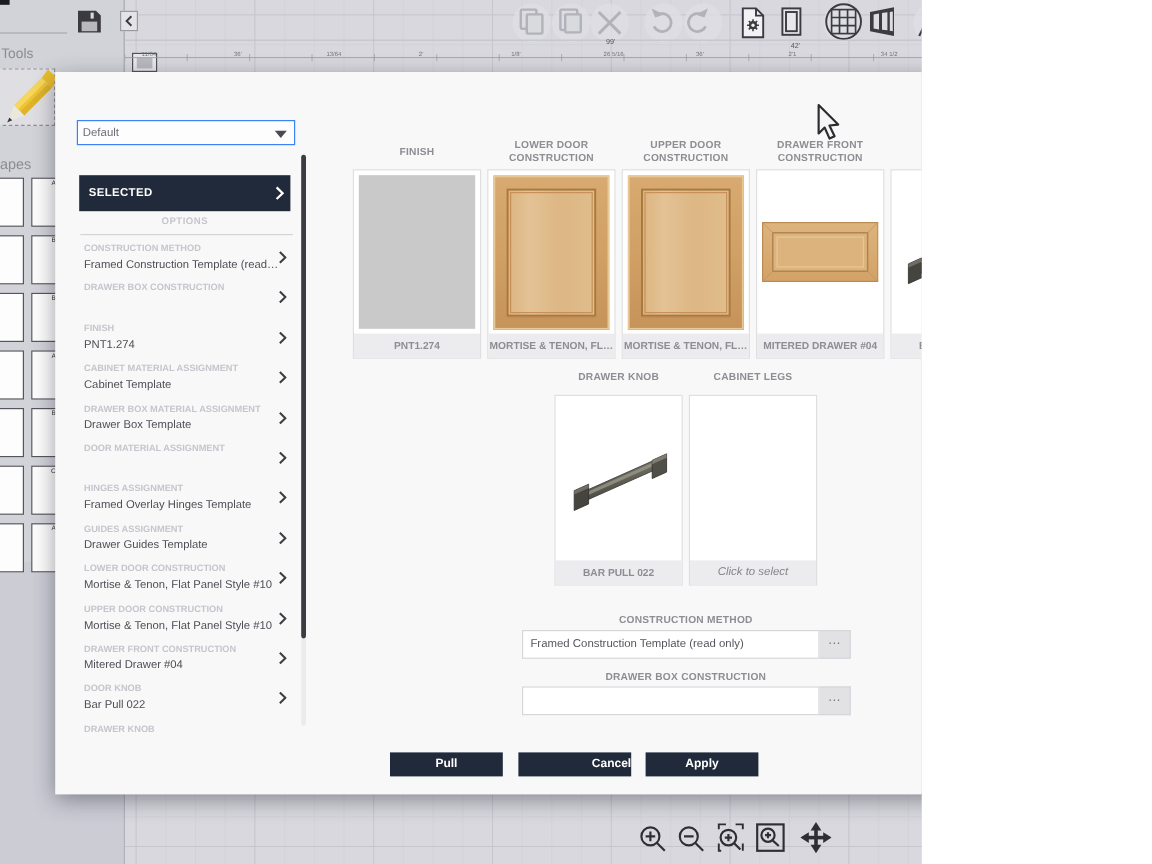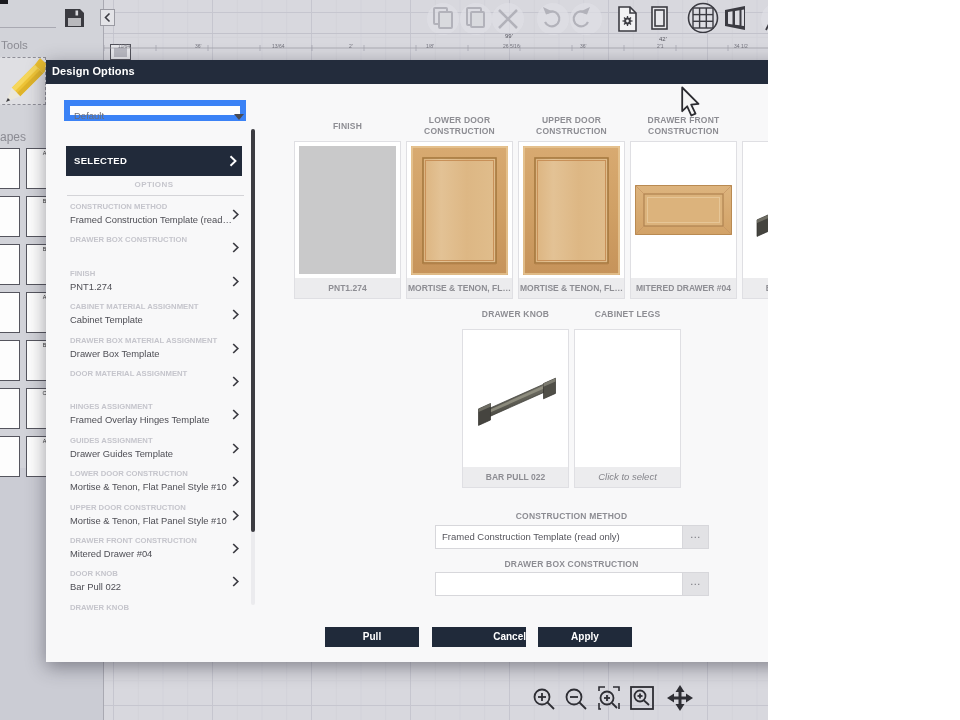--- a/index.html
+++ b/index.html
@@ -14,21 +14,21 @@
     linear-gradient(90deg, #d2d2d9 1px, transparent 1px);
   background-size: 99px 99px, 99px 99px, 24.75px 24.75px, 24.75px 24.75px;
   background-position: 9px 12px, 9px 12px, 9px 12px, 9px 12px; }
 #leftpanel { position:absolute; left:0; top:0; width:104px; height:720px; background:#d2d3d9; border-right:1px solid #a9a9b2; }
 #leftlow { position:absolute; left:0; top:468px; width:103px; height:252px; background:#cbccd4; }
 #topbar { position:absolute; left:0; top:0; width:960px; height:28px; background:#dadade; }
 .graytxt { color:#8b8b93; }
 #modal { position:absolute; left:46px; top:60px; width:865px; height:602px; background:#f8f8f9; box-shadow:0 5px 18px rgba(30,30,45,0.45); }
 #mhead { position:absolute; left:0; top:0; width:865px; height:24px; background:#232c3c; }
 #mtitle { position:absolute; left:6px; top:5px; color:#fff; font-size:11px; font-weight:bold; letter-spacing:0.1px; }
-#dd { position:absolute; left:18px; top:40px; width:182px; height:21px; background:#fdfdfe; border:6px solid #3b82f6; }
+#dd { position:absolute; left:18px; top:40px; width:182px; height:21px; background:#fdfdfe; border:1px solid #3b82f6; }
 #ddtxt { position:absolute; left:4px; top:4px; font-size:9.5px; color:#6d6d74; }
 #ddarrow { position:absolute; left:164px; top:8px; width:0; height:0; border-left:5px solid transparent; border-right:5px solid transparent; border-top:6px solid #4a4a52; }
 #selbar { position:absolute; left:20px; top:86px; width:176px; height:30px; background:#212a3a; }
 #seltxt { position:absolute; left:8px; top:9px; color:#fff; font-size:9.5px; font-weight:bold; letter-spacing:0.3px; }
 #selchev { position:absolute; left:163px; top:9px; }
 #opthdr { position:absolute; left:20px; top:120px; width:176px; text-align:center; font-size:8px; font-weight:bold; color:#c6c6cd; letter-spacing:0.4px; }
 #listtop { position:absolute; left:21px; top:135px; width:177px; border-top:1px solid #d4d4d8; height:1px; }
 .item { position:absolute; left:24px; width:182px; height:33px; }
 .ilabel { position:absolute; top:0; font-size:7.7px; font-weight:bold; color:#c5c5cc; white-space:nowrap; }
 .ivalue { position:absolute; top:12px; font-size:9.4px; color:#4e4e55; white-space:nowrap; }
@@ -232,26 +232,20 @@
 <path d="M152 2 L156.5 9 L147.5 9 Z"></path>
 <path d="M152 28 L156.5 21 L147.5 21 Z"></path>
 <path d="M139 15 L146 10.5 L146 19.5 Z"></path>
 <path d="M165 15 L158 10.5 L158 19.5 Z"></path>
 <rect x="145" y="13.5" width="14" height="3"></rect>
 <rect x="150.5" y="8" width="3" height="14"></rect>
 </g>
 </svg>
 
   <div id="modal">
-    <div id="mhead">
-        <div id="mtitle">Design Options</div>
-        <svg id="mclose" style="position:absolute; left:843px; top:2px;" width="20" height="20" viewBox="0 0 20 20">
-          <path d="M5.5 5.5 L14.5 14.5 M14.5 5.5 L5.5 14.5" stroke="#fafafa" stroke-width="2.2" stroke-linecap="round"></path>
-        </svg>
-      </div>
     <div id="dd">
         <div id="ddtxt">Default</div>
         <div id="ddarrow"></div>
       </div>
     <div id="selbar">
         <div id="seltxt">SELECTED</div>
         <svg id="selchev" width="8" height="12" viewBox="0 0 8 12">
           <path d="M1.5 1.2 L6.5 6 L1.5 10.8" fill="none" stroke="#ffffff" stroke-width="1.9"></path>
         </svg>
       </div>

